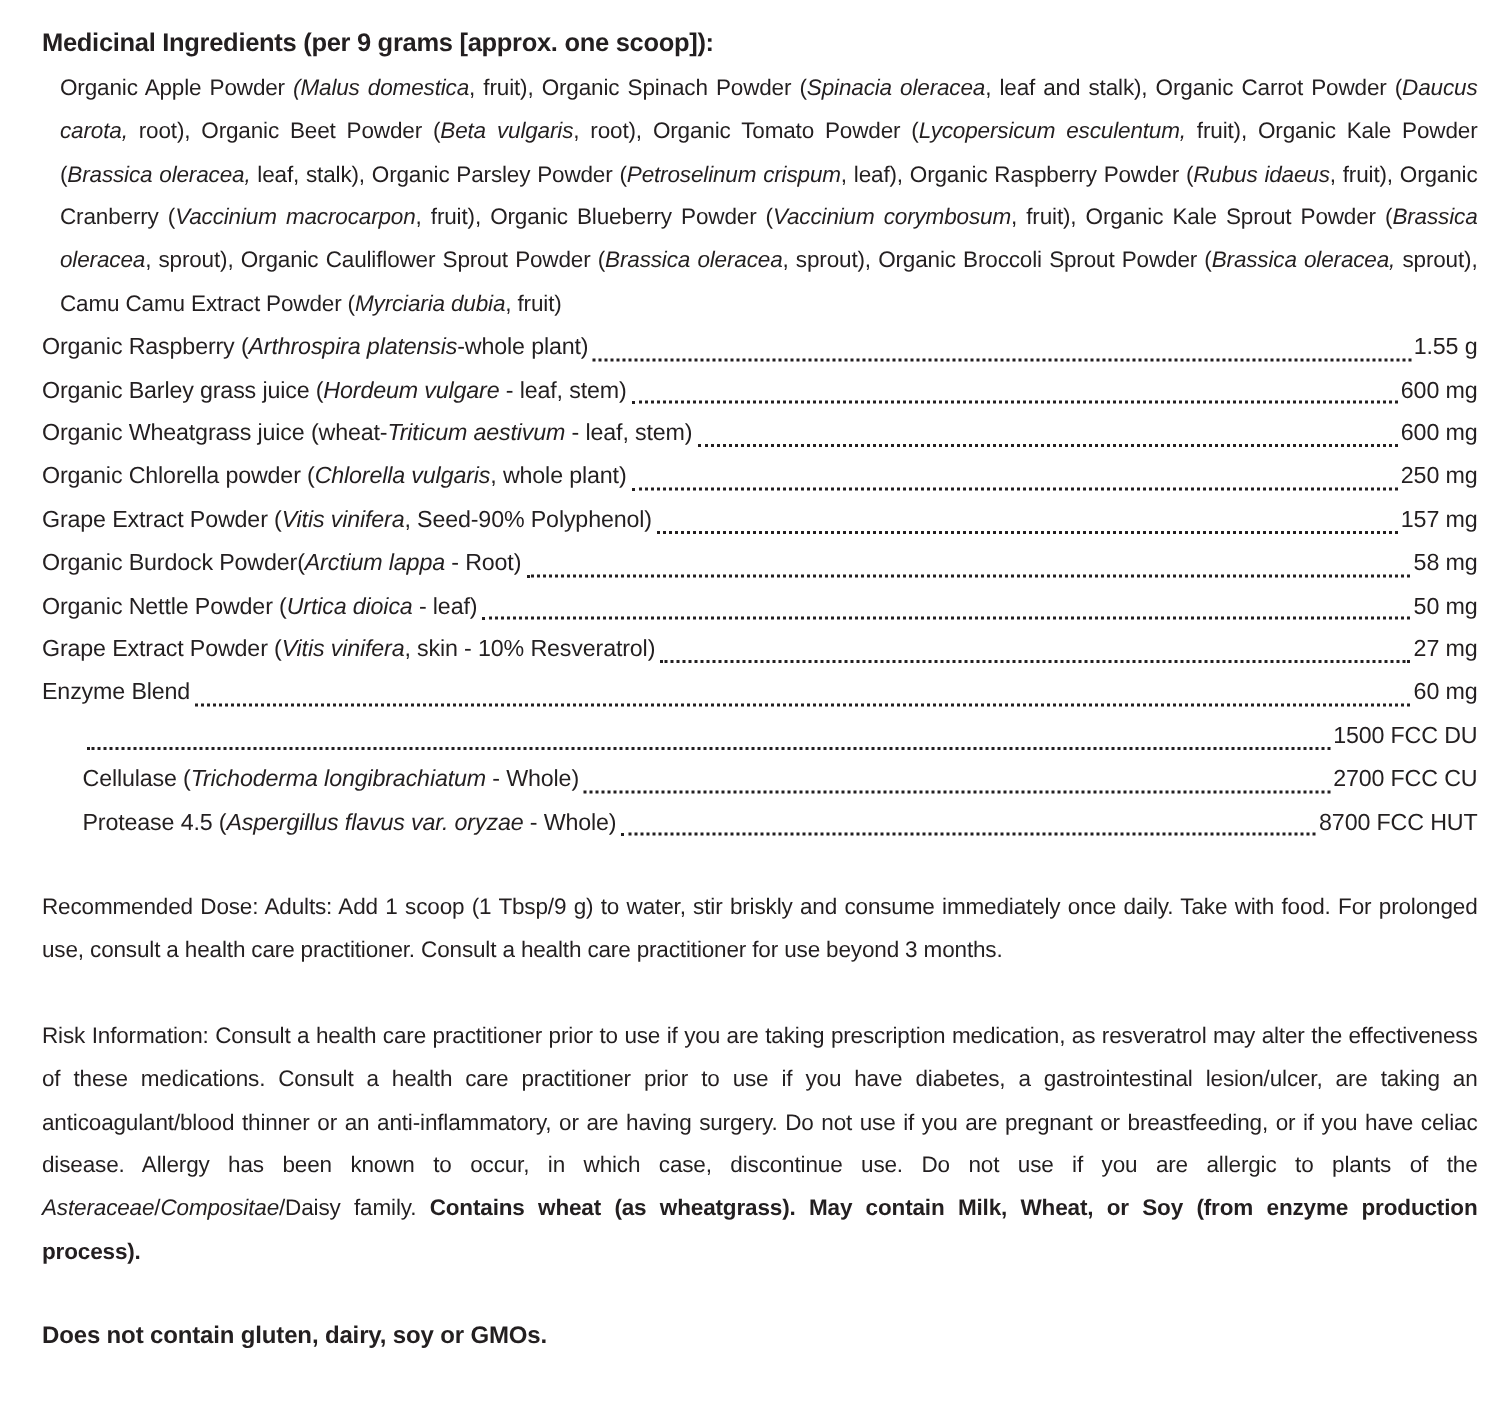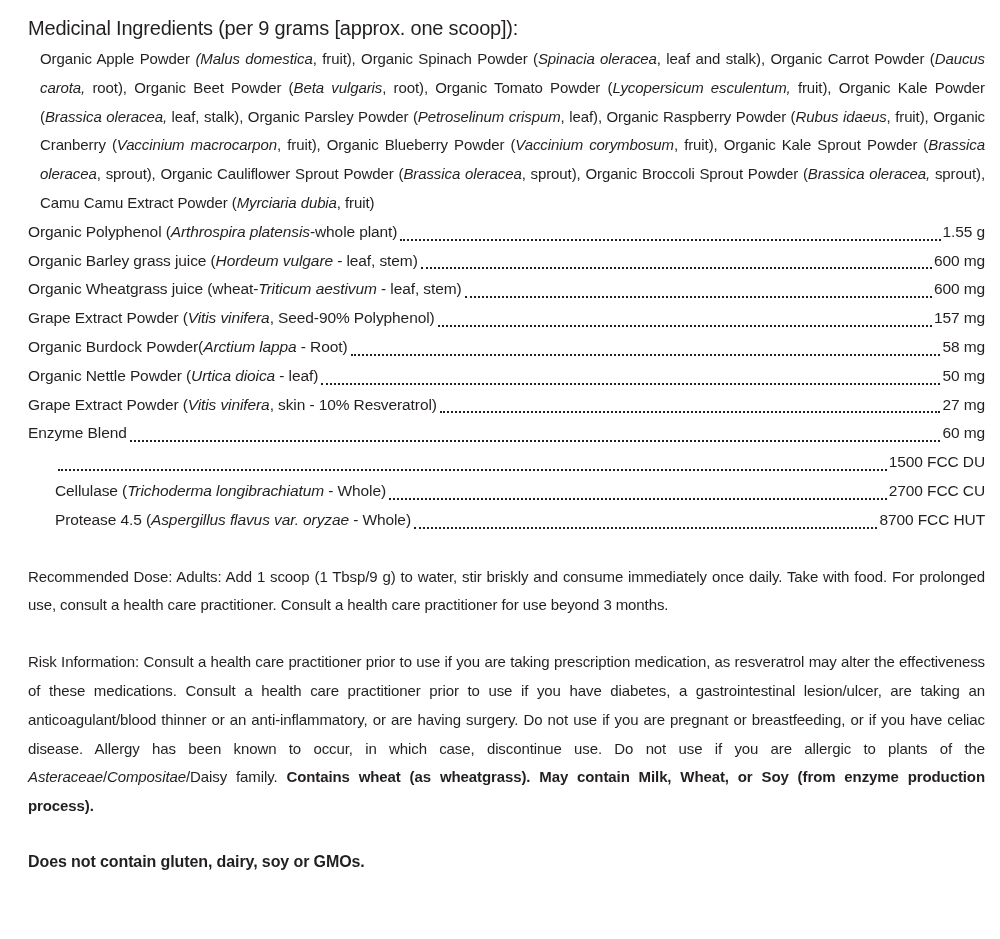--- a/index.html
+++ b/index.html
@@ -5,21 +5,21 @@
   html, body { margin: 0; padding: 0; }
   body {
     width: 1000px; height: 939px;
     background: #ffffff;
     color: #231f20;
     font-family: "Liberation Sans", sans-serif;
     overflow: hidden;
   }
   .page { padding: 14px 15px 0 28px; }
   .title {
-    font-size: 20px; font-weight: 400;
+    font-size: 17px; font-weight: 700;
     letter-spacing: -0.2px;
     line-height: 29px; margin: 0 0 2px 0;
   }
   .row {
     display: flex; align-items: flex-end;
     font-size: 15.5px; letter-spacing: -0.1px;
     line-height: 28.8px; white-space: nowrap;
   }
   .row.ind { padding-left: 27px; }
   .row .lab { flex: 0 0 auto; }
@@ -52,33 +52,38 @@
 </style>
 </head>
 <body>
 
 <div class="page">
   <h1 class="title">Medicinal Ingredients (per 9 grams [approx. one scoop]):</h1>
 
   <div id="ingredient-list">
       <div class="blend-para"><span>Organic Apple Powder </span><span class="it">(Malus domestica</span><span>, fruit), Organic Spinach Powder (</span><span class="it">Spinacia oleracea</span><span>, leaf and stalk), Organic Carrot Powder (</span><span class="it">Daucus carota,</span><span> root), Organic Beet Powder (</span><span class="it">Beta vulgaris</span><span>, root), Organic Tomato Powder (</span><span class="it">Lycopersicum esculentum,</span><span> fruit), Organic Kale Powder (</span><span class="it">Brassica oleracea,</span><span> leaf, stalk), Organic Parsley Powder (</span><span class="it">Petroselinum crispum</span><span>, leaf), Organic Raspberry Powder (</span><span class="it">Rubus idaeus</span><span>, fruit), Organic Cranberry (</span><span class="it">Vaccinium macrocarpon</span><span>, fruit), Organic Blueberry Powder (</span><span class="it">Vaccinium corymbosum</span><span>, fruit), Organic Kale Sprout Powder (</span><span class="it">Brassica oleracea</span><span>, sprout), Organic Cauliflower Sprout Powder (</span><span class="it">Brassica oleracea</span><span>, sprout), Organic Broccoli Sprout Powder (</span><span class="it">Brassica oleracea,</span><span> sprout), Camu Camu Extract Powder (</span><span class="it">Myrciaria dubia</span><span>, fruit)</span></div>
       <div class="row">
-        <span class="lab"><span>Organic Polyphenol (</span><span class="it">Arthrospira platensis</span><span>-whole plant)</span></span>
+        <span class="lab"><span>Organic Raspberry (</span><span class="it">Arthrospira platensis</span><span>-whole plant)</span></span>
         <span class="dots"></span>
         <span class="amt">1.55 g</span>
       </div>
       <div class="row">
         <span class="lab"><span>Organic Barley grass juice (</span><span class="it">Hordeum vulgare</span><span> - leaf, stem)</span></span>
         <span class="dots"></span>
         <span class="amt">600 mg</span>
       </div>
       <div class="row">
         <span class="lab"><span>Organic Wheatgrass juice (wheat-</span><span class="it">Triticum aestivum</span><span> - leaf, stem) </span></span>
         <span class="dots"></span>
         <span class="amt">600 mg</span>
+      </div>
+      <div class="row">
+        <span class="lab"><span>Organic Chlorella powder (</span><span class="it">Chlorella vulgaris</span><span>, whole plant)</span></span>
+        <span class="dots"></span>
+        <span class="amt">250 mg</span>
       </div>
       <div class="row">
         <span class="lab"><span>Grape Extract Powder (</span><span class="it">Vitis vinifera</span><span>, Seed-90% Polyphenol)</span></span>
         <span class="dots"></span>
         <span class="amt">157 mg</span>
       </div>
       <div class="row">
         <span class="lab"><span>Organic Burdock Powder(</span><span class="it">Arctium lappa</span><span> - Root) </span></span>
         <span class="dots"></span>
         <span class="amt">58 mg</span>

